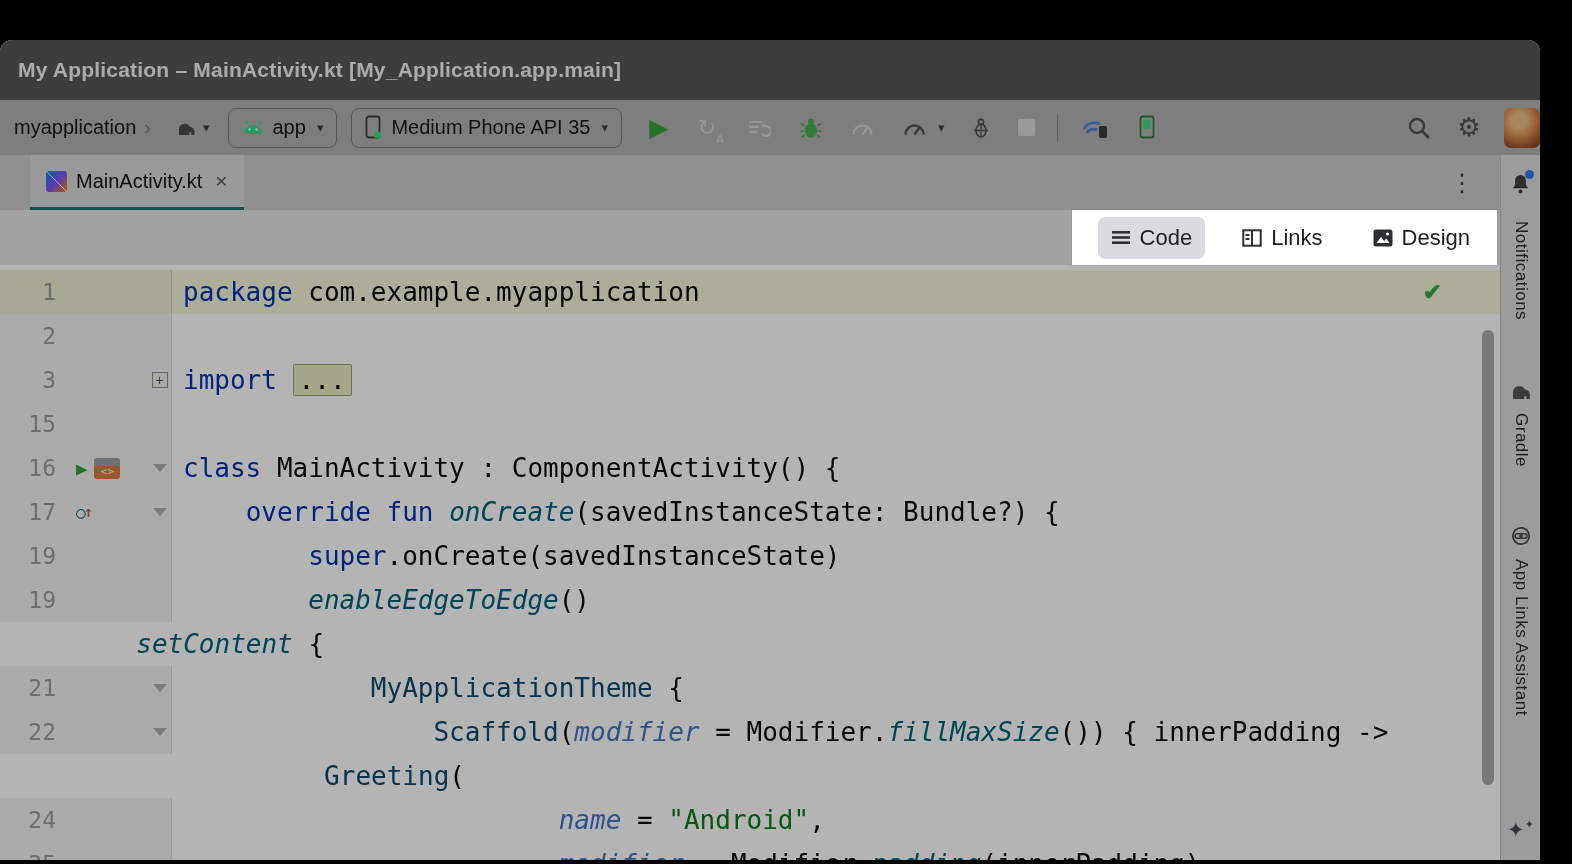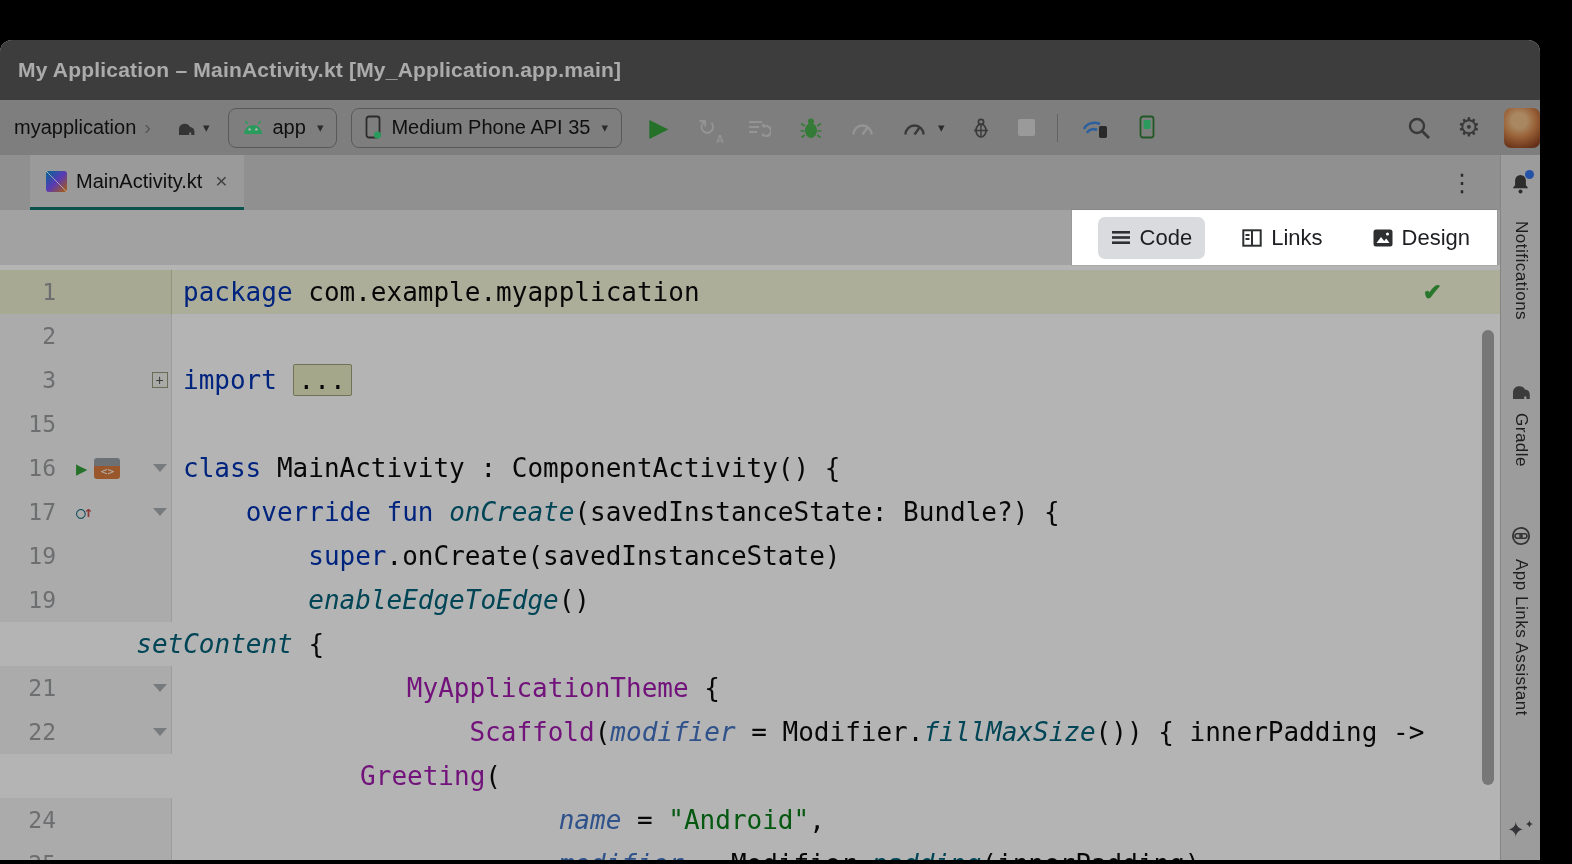--- a/index.html
+++ b/index.html
@@ -72,21 +72,21 @@
   .fold { width:23px; display:flex; align-items:center; justify-content:center; }
   .fopen { width:0; height:0; border-left:7px solid transparent; border-right:7px solid transparent;
            border-top:8px solid #ABAEB1; }
   .fplus { width:16px; height:16px; border:1px solid #97977D; background:#F0F0EC; color:#555;
            font-size:14px; line-height:14px; text-align:center; font-family:"Liberation Sans",sans-serif; }
   .codetxt { padding-left:11px; }
   .tok-kw   { color:#0033B3; }
   .tok-pl   { color:#0A0A0A; }
   .tok-fn   { color:#00627A;font-style:italic; }
   .tok-itfn { color:#00627A; font-style:italic; }
-  .tok-comp { color:#a21caf;margin-left:36px; }
+  .tok-comp { color:#0c4a6e; }
   .tok-param{ color:#4575C6;font-style:italic; }
   .tok-str  { color:#067D17; }
   .tok-foldbox { background:#E9EDC4; border:1px solid #9FA37E; border-radius:2px; padding:0 5px; color:#0A0A0A; }
   .gi-run { color:#36A13C; font-size:19px; }
   .gi-kcls { width:26px; height:21px; border-radius:3px; overflow:hidden; display:flex; flex-direction:column; font-style:normal; }
   .gi-kcls .kt { height:8px; background:#9AA0A6; }
   .gi-kcls .kb { flex:1; background:#D97C3E; color:#fff; font-size:11px; line-height:12px; text-align:center;
                  font-family:"DejaVu Sans Mono",monospace; }
   .gi-ovr { font-size:16px; color:#00627A; display:inline-flex; align-items:center; }
   .gi-ovr b { color:#C75450; font-size:15px; margin-left:-2px; }

